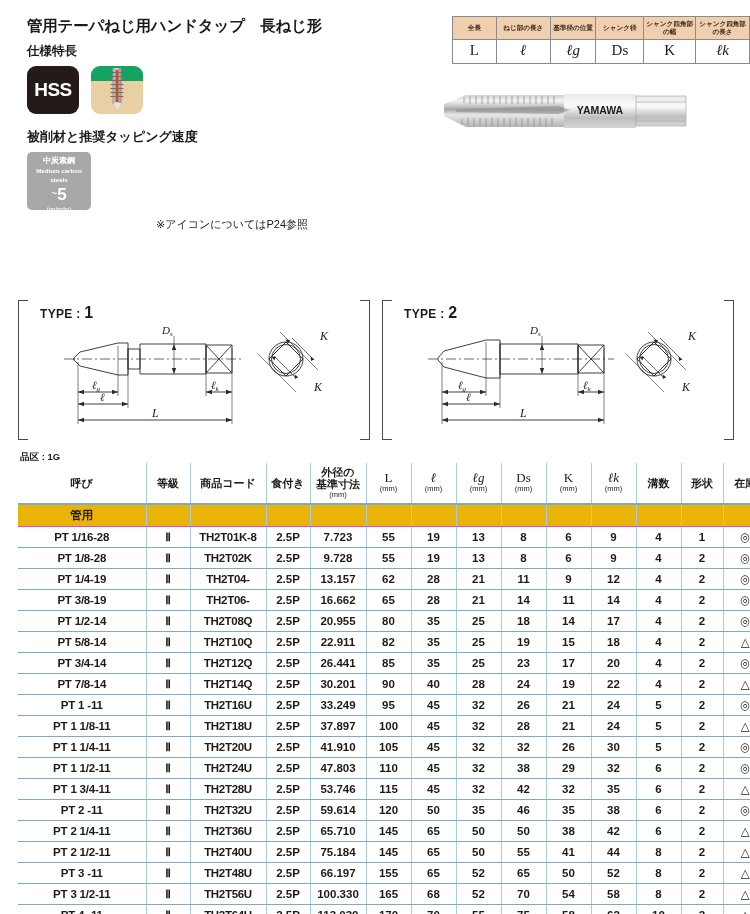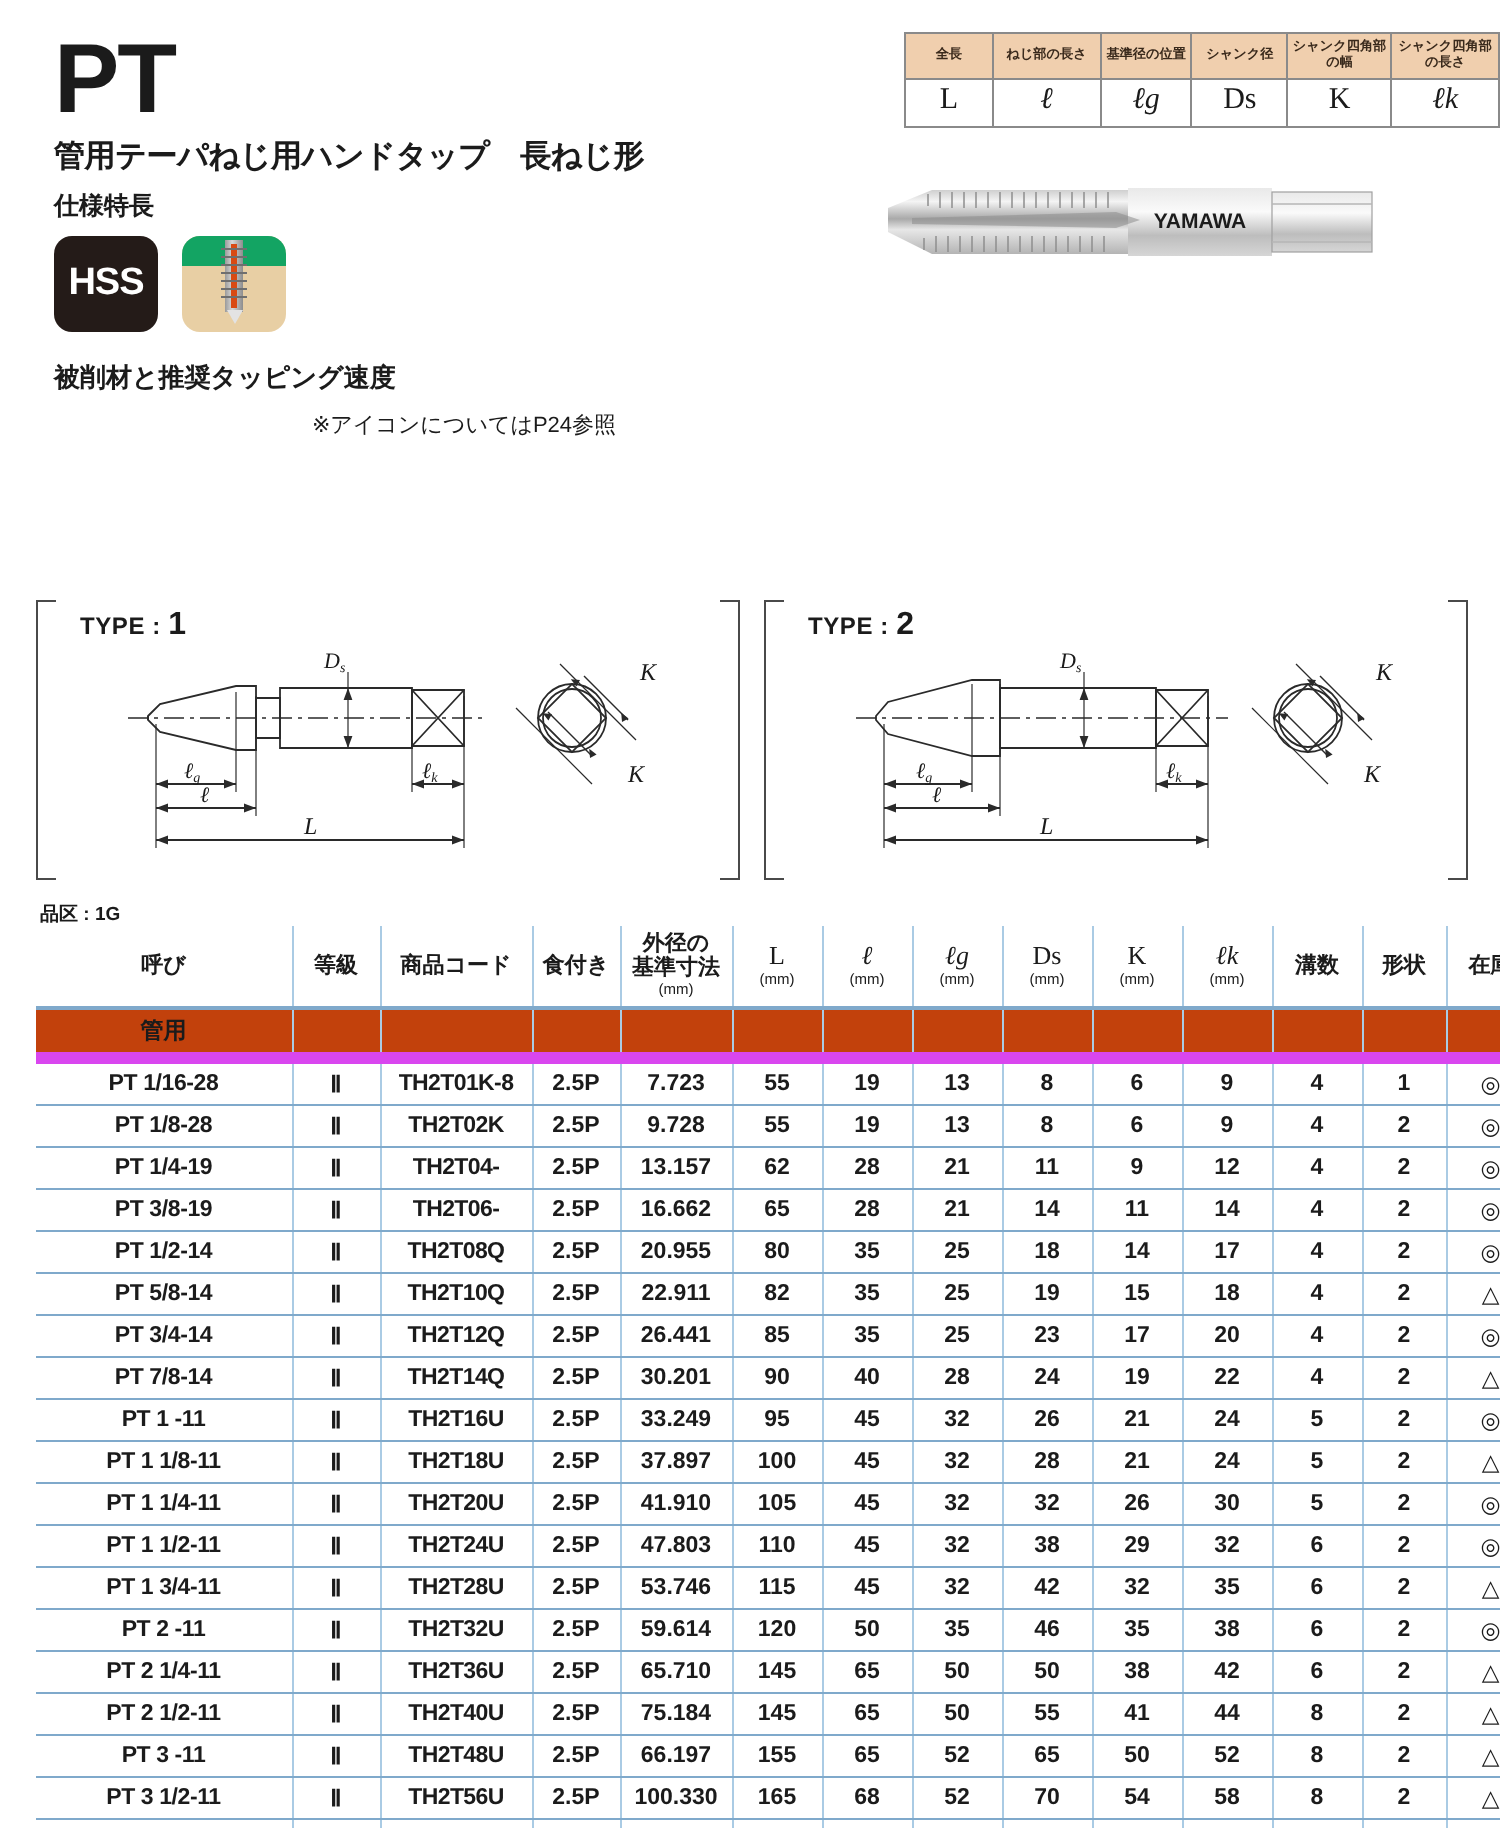--- a/index.html
+++ b/index.html
@@ -124,43 +124,42 @@
   table.spec th .symi {
     font-family: "Liberation Serif", "DejaVu Serif", serif; font-size: 13px; font-style: italic; font-weight: normal;
   }
   table.spec td {
     font-size: 11.5px; text-align: center; padding: 3px 0;
     border-left: 1px solid #aacbe4; border-bottom: 1px solid #7fa9cb;
     color: #1b1b1b; height: 20px; font-weight: bold;
   }
   table.spec td:first-child { border-left: none; }
   tr.group td {
-    background: #c2410c; font-weight: bold; text-align: center;
-    border-bottom: 6px solid #d946ef; font-size: 11.5px;
+    background: #eab308; font-weight: bold; text-align: center;
+    border-bottom: 1px solid #d946ef; font-size: 11.5px;
   }
   td.name { font-size: 12.5px; font-weight: bold; text-align: center; letter-spacing: -0.2px; }
   td.grade { font-family: "Liberation Serif", serif; font-weight: normal; font-size: 11px; }
   td.code { font-weight: bold; font-size: 10.5px; letter-spacing: -0.3px; }
   td.num { font-weight: bold; }
   td.stock { font-size: 12px; color: #8c8c8c; font-weight: normal; }
 
   .col-name { width: 128px; } .col-grade { width: 44px; }
   .col-code { width: 76px; } .col-chamf { width: 44px; }
   .col-od { width: 56px; } .col-m { width: 45px; }
   .col-flutes { width: 45px; } .col-shape { width: 42px; } .col-stock { width: 44px; }
 </style>
 </head>
 <body>
 
 <div class="page">
 
   <div class="header">
 
     <div class="title-block">
-      <div class="pt-title">PT</div>
       <div class="subtitle">管用テーパねじ用ハンドタップ　長ねじ形</div>
       <div class="spec-label">仕様特長</div>
 
       <div class="badge-row">
         <div class="hss-badge">
           <span>HSS</span>
         </div>
         <div class="hole-badge">
           <div class="hole-green"></div>
           <div class="hole-tap"></div>
@@ -172,20 +171,28 @@
             <i style="top:16px"></i>
               <i style="top:20px"></i>
               <i style="top:24px"></i>
             <i style="top:28px"></i>
           </div>
         </div>
       </div>
 
       <div class="speed-title">被削材と推奨タッピング速度</div>
 
+      <div class="speed-badge">
+        <div class="sb-jp">中炭素鋼</div>
+        <div class="sb-en">Medium carbon steels</div>
+        <div class="sb-val">
+          <small>~</small><span>5</span>
+        </div>
+        <div class="sb-unit">(m/min)</div>
+      </div>
 
       <div class="note">※アイコンについてはP24参照</div>
     </div>
 
     <div class="legend">
       <table>
         <tbody>
             <tr>
           <th class="w1">全長</th>
           <th class="w2">ねじ部の長さ</th>

